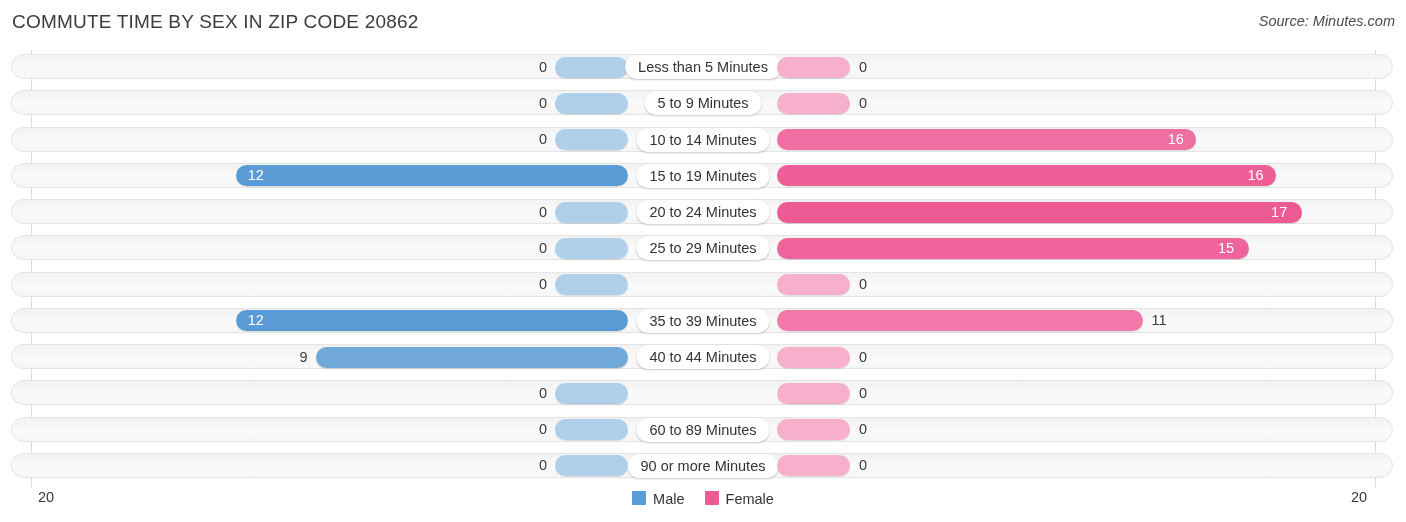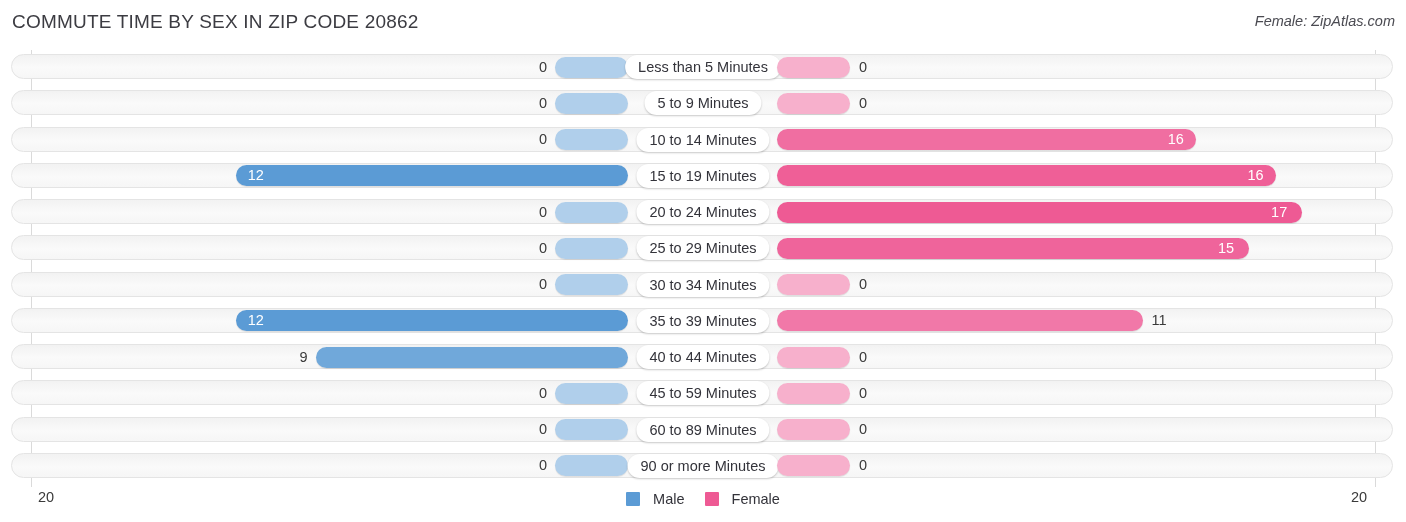--- a/index.html
+++ b/index.html
@@ -45,29 +45,29 @@
   .val.out{color:#3a3a3a;}
   .val.in{color:#ffffff;}
 
   #axis-left-label{position:absolute;left:38px;top:489px;font-size:14.5px;color:#3a3a3a;}
   #axis-right-label{position:absolute;left:1351px;top:489px;font-size:14.5px;color:#3a3a3a;}
 
   #legend{
     position:absolute;left:0;top:487px;width:1406px;height:24px;
     display:flex;align-items:center;justify-content:center;gap:20px;
   }
-  .legend-item{display:flex;align-items:center;gap:13px;}
+  .legend-item{display:flex;gap:7px;}
   .legend-swatch{width:14px;height:14px;border-radius:1px;display:block;}
   .legend-label{font-size:14.5px;color:#33333a;}
 </style>
 </head>
 <body>
 
 <div id="page-title">COMMUTE TIME BY SEX IN ZIP CODE 20862</div>
-<div id="source-note">Female: ZipAtlas.com</div>
+<div id="source-note">Source: Minutes.com</div>
 
 <div id="plot">
   <div class="axis-line" id="axis-left-line"></div>
   <div class="axis-line" id="axis-right-line"></div>
   <div id="rows">
       <div class="row" style="top: 54px;">
         <div class="track"></div>
         <div class="bar" style="left:555px;width:73px;background:rgb(176,207,235);"></div>
         <div class="val out" style="left:529px;width:18px;text-align:right;">0</div>
         <div class="pill" style="left:50%;transform:translateX(-50%);">Less than 5 Minutes</div>
@@ -111,21 +111,20 @@
         <div class="bar" style="left:555px;width:73px;background:rgb(176,207,235);"></div>
         <div class="val out" style="left:529px;width:18px;text-align:right;">0</div>
         <div class="pill" style="left:50%;transform:translateX(-50%);">25 to 29 Minutes</div>
         <div class="bar" style="left:777px;width:472px;background:rgb(239,100,155);"></div>
         <div class="val in" style="left:1215px;width:22px;text-align:center;">15</div>
       </div>
       <div class="row" style="top: 271.5px;">
         <div class="track"></div>
         <div class="bar" style="left:555px;width:73px;background:rgb(176,207,235);"></div>
         <div class="val out" style="left:529px;width:18px;text-align:right;">0</div>
-        <div class="pill" style="left:50%;transform:translateX(-50%);">30 to 34 Minutes</div>
         <div class="bar" style="left:777px;width:73px;background:rgb(247,176,204);"></div>
         <div class="val out" style="left:859px;">0</div>
       </div>
       <div class="row" style="top: 307.75px;">
         <div class="track"></div>
         <div class="bar" style="left:235.79999999999995px;width:392.20000000000005px;background:rgb(91,155,213);"></div>
         <div class="val in" style="left:247.79999999999995px;">12</div>
         <div class="pill" style="left:50%;transform:translateX(-50%);">35 to 39 Minutes</div>
         <div class="bar" style="left:777px;width:365.6px;background:rgb(241,120,168);"></div>
         <div class="val out" style="left:1151.6px;">11</div>
@@ -135,21 +134,20 @@
         <div class="bar" style="left:315.6px;width:312.4px;background:rgb(112,168,218);"></div>
         <div class="val out" style="left:289.6px;width:18px;text-align:right;">9</div>
         <div class="pill" style="left:50%;transform:translateX(-50%);">40 to 44 Minutes</div>
         <div class="bar" style="left:777px;width:73px;background:rgb(247,176,204);"></div>
         <div class="val out" style="left:859px;">0</div>
       </div>
       <div class="row" style="top: 380.25px;">
         <div class="track"></div>
         <div class="bar" style="left:555px;width:73px;background:rgb(176,207,235);"></div>
         <div class="val out" style="left:529px;width:18px;text-align:right;">0</div>
-        <div class="pill" style="left:50%;transform:translateX(-50%);">45 to 59 Minutes</div>
         <div class="bar" style="left:777px;width:73px;background:rgb(247,176,204);"></div>
         <div class="val out" style="left:859px;">0</div>
       </div>
       <div class="row" style="top: 416.5px;">
         <div class="track"></div>
         <div class="bar" style="left:555px;width:73px;background:rgb(176,207,235);"></div>
         <div class="val out" style="left:529px;width:18px;text-align:right;">0</div>
         <div class="pill" style="left:50%;transform:translateX(-50%);">60 to 89 Minutes</div>
         <div class="bar" style="left:777px;width:73px;background:rgb(247,176,204);"></div>
         <div class="val out" style="left:859px;">0</div>

